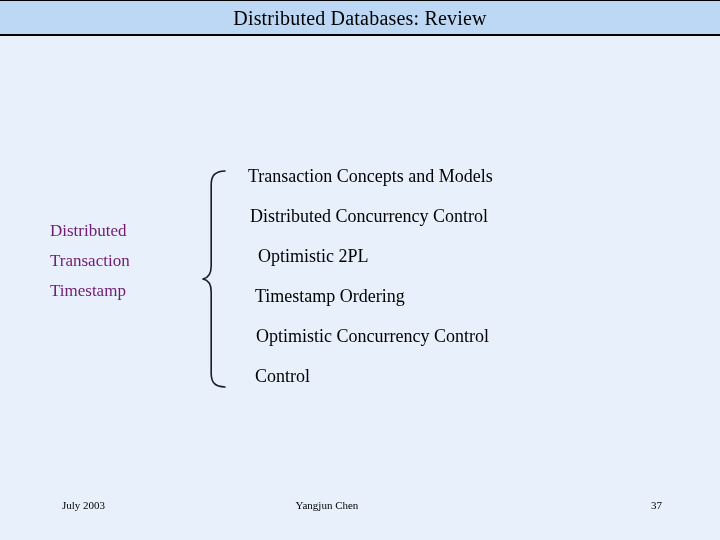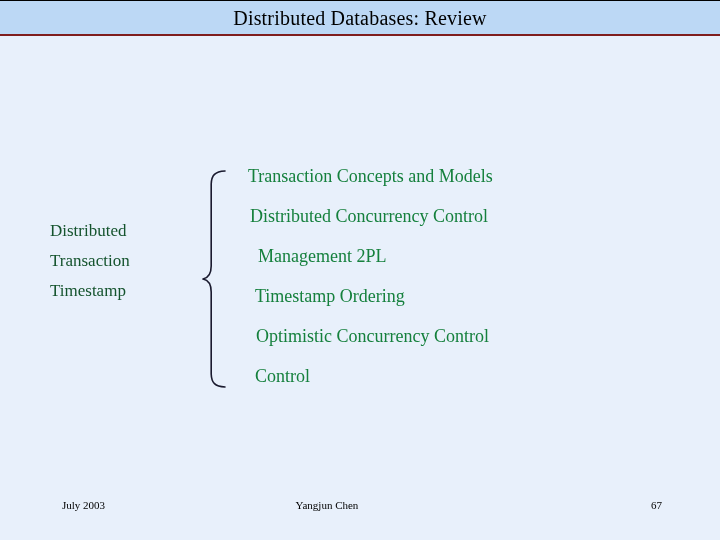--- a/index.html
+++ b/index.html
@@ -18,21 +18,21 @@
   }
 
   
   #title-bar {
     position: absolute;
     left: 0;
     top: 0;
     width: 720px;
     height: 36px;
     background: #bcd8f5;
-    border-bottom: 2px solid #7f1d1d;
+    border-bottom: 2px solid #000000;
     border-top: 1px solid #000000;
     box-sizing: border-box;
     display: flex;
     align-items: center;
     justify-content: center;
   }
   #title-bar .title-text {
     font-family: "Liberation Serif", "DejaVu Serif", serif;
     font-size: 20px;
     line-height: 20px;
@@ -51,21 +51,21 @@
   }
 
   
   #group-label {
     position: absolute;
     left: 50px;
     top: 178px;
     width: 160px;
     font-size: 17px;
     line-height: 30px;
-    color: #14532d;
+    color: #701a75;
   }
   #group-label .gl-line {
     display: block;
     white-space: nowrap;
   }
 
   
   #brace {
     position: absolute;
     left: 198px;
@@ -86,21 +86,21 @@
     left: 232px;
     top: 118px;
     width: 470px;
   }
   #topic-list .topic {
     display: block;
     font-size: 18px;
     line-height: 40px;
     height: 40px;
     white-space: nowrap;
-    color: #15803d;
+    color: #000000;
   }
   #topic-list .topic.ind-0 { padding-left: 16px; }
   #topic-list .topic.ind-1 { padding-left: 18px; }
   #topic-list .topic.ind-2 { padding-left: 26px; }
   #topic-list .topic.ind-3 { padding-left: 23px; }
   #topic-list .topic.ind-4 { padding-left: 24px; }
   #topic-list .topic.ind-5 { padding-left: 23px; }
 
   
   #footer {
@@ -157,25 +157,25 @@
                C 13.2 106, 10 110, 5 111
                C 10 112, 13.2 116, 13.2 124
                L 13.2 206
                C 13.5 215, 17 218.5, 27 219"></path>
     </svg>
   </div>
 
   <div id="topic-list">
     <span class="topic ind-0">Transaction Concepts and Models</span>
     <span class="topic ind-1">Distributed Concurrency Control</span>
-    <span class="topic ind-2">Management 2PL</span>
+    <span class="topic ind-2">Optimistic 2PL</span>
     <span class="topic ind-3">Timestamp Ordering</span>
     <span class="topic ind-4">Optimistic Concurrency Control</span>
     <span class="topic ind-5">Control</span>
   </div>
 
 </div>
 
 <div id="footer">
   <span class="foot-date">July 2003</span>
   <span class="foot-author">Yangjun Chen</span>
-  <span class="foot-page">67</span>
+  <span class="foot-page">37</span>
 </div>
 
 </body></html>

